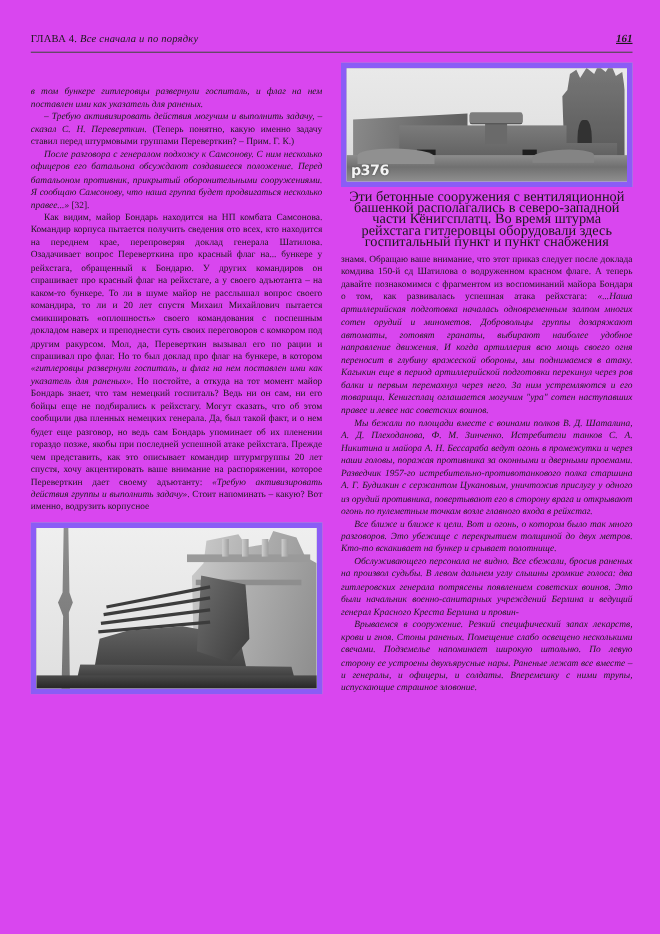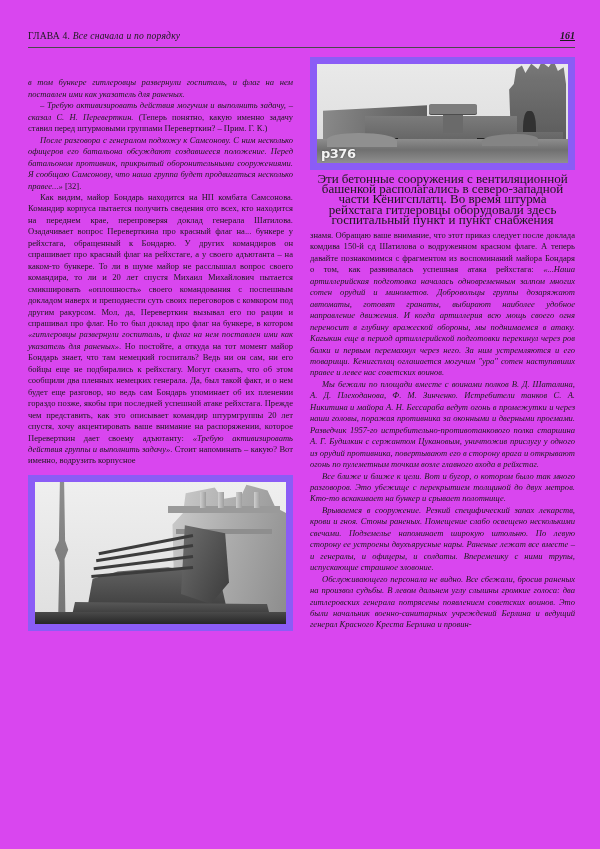--- a/index.html
+++ b/index.html
@@ -81,21 +81,21 @@
   
   figure {
     margin: 0;
   }
   .fig-top {
     margin-bottom: 5px;
   }
   .photo {
     position: relative;
     width: 100%;
-    border: 7px solid #8b5cf6;
+    border: 5px solid #8b5cf6;
     box-sizing: border-box;
     overflow: hidden;
     background: #b9b9b9;
   }
   .photo-top { height: 113px; }
   .photo-bottom { height: 156px; }
 
   figcaption {
     font-size: 13px;
     line-height: 10.2px;
@@ -356,23 +356,23 @@
           <div class="ph1-rubble"></div>
           <div class="watermark">p376</div>
         </div>
         <figcaption>Эти бетонные сооружения с вентиляционной башенкой располагались в северо-западной части Кёнигсплатц. Во время штурма рейхстага гитлеровцы оборудовали здесь госпитальный пункт и пункт снабжения</figcaption>
       </figure>
 
       <p class="noind"><span>знамя. Обращаю ваше внимание, что этот приказ следует после доклада комдива 150-й сд Шатилова о водруженном красном флаге. А теперь давайте познакомимся с фрагментом из воспоминаний майора Бондаря о том, как развивалась успешная атака рейхстага: </span><span class="it">«...Наша артиллерийская подготовка началась одновременным залпом многих сотен орудий и минометов. Добровольцы группы дозаряжают автоматы, готовят гранаты, выбирают наиболее удобное направление движения. И когда артиллерия всю мощь своего огня переносит в глубину вражеской обороны, мы поднимаемся в атаку. Кагыкин еще в период артиллерийской подготовки перекинул через ров балки и первым перемахнул через него. За ним устремляются и его товарищи. Кенигсплац оглашается могучим "ура" сотен наступавших правее и левее нас советских воинов.</span></p>
 
       <p class="ind quote">Мы бежали по площади вместе с воинами полков В. Д. Шаталина, А. Д. Плеходанова, Ф. М. Зинченко. Истребители танков С. А. Никитина и майора А. Н. Бессараба ведут огонь в промежутки и через наши головы, поражая противника за оконными и дверными проемами. Разведчик 1957-го истребительно-противотанкового полка старшина А. Г. Будилкин с сержантом Цукановым, уничтожив прислугу у одного из орудий противника, повертывают его в сторону врага и открывают огонь по пулеметным точкам возле главного входа в рейхстаг.</p>
 
-      <p class="ind quote">Все ближе и ближе к цели. Вот и бугор, о котором было так много разговоров. Это убежище с перекрытием толщиной до двух метров. Кто-то вскакивает на бункер и срывает полотнище.</p>
-
+      <p class="ind quote">Все ближе и ближе к цели. Вот и огонь, о котором было так много разговоров. Это убежище с перекрытием толщиной до двух метров. Кто-то вскакивает на бункер и срывает полотнище.</p>
+
+
+      <p class="ind quote">Обслуживающего персонала не видно. Все сбежали, бросив раненых на произвол судьбы. В левом дальнем углу слышны громкие голоса: два гитлеровских генерала потрясены появлением советских воинов. Это были начальник военно-санитарных учреждений Берлина и ведущий генерал Красного Креста Берлина и провин-</p>
 
       <p class="ind quote">Врываемся в сооружение. Резкий специфический запах лекарств, крови и гноя. Стоны раненых. Помещение слабо освещено несколькими свечами. Подземелье напоминает широкую штольню. По левую сторону ее устроены двухъярусные нары. Раненые лежат все вместе – и генералы, и офицеры, и солдаты. Вперемешку с ними трупы, испускающие страшное зловоние.</p>
-
-      <p class="ind quote">Обслуживающего персонала не видно. Все сбежали, бросив раненых на произвол судьбы. В левом дальнем углу слышны громкие голоса: два гитлеровских генерала потрясены появлением советских воинов. Это были начальник военно-санитарных учреждений Берлина и ведущий генерал Красного Креста Берлина и провин-</p>
 
     </div>
 
   </div>
 </div>
 
 </body></html>

